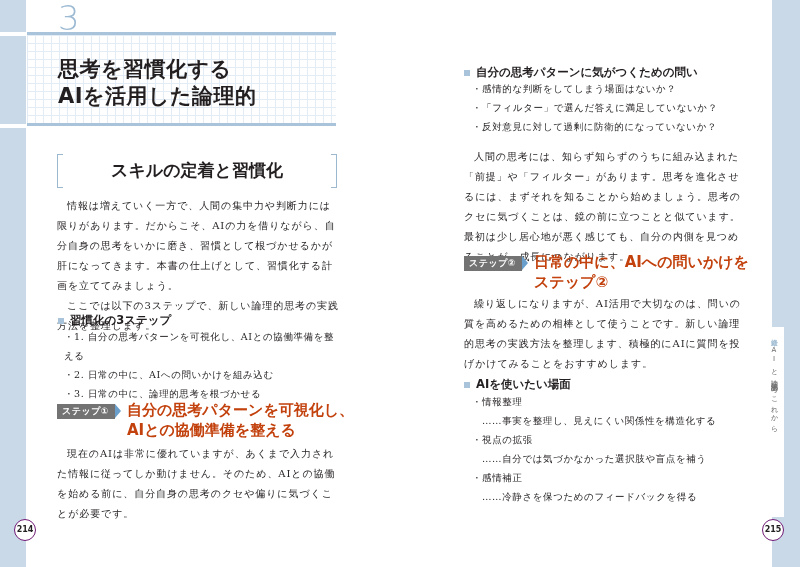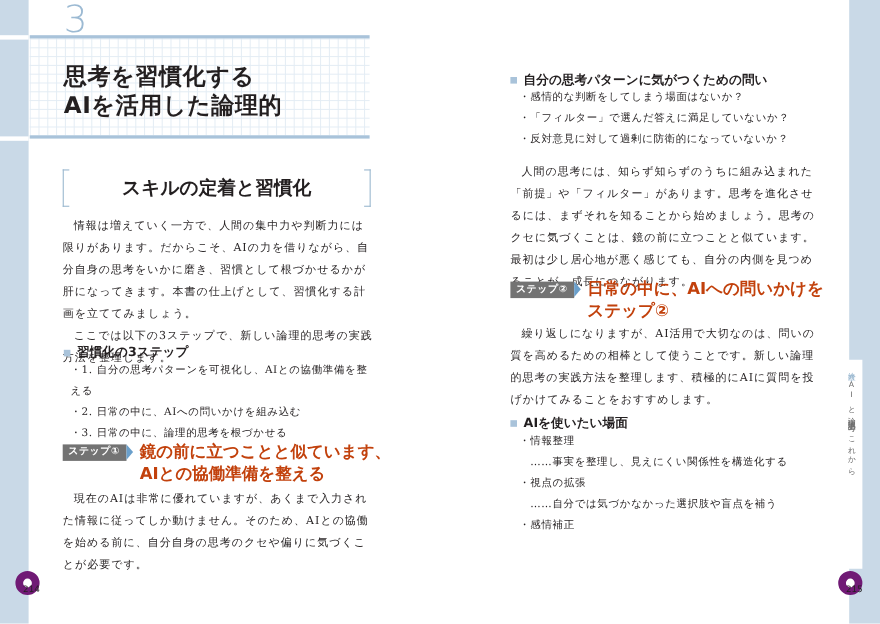--- a/index.html
+++ b/index.html
@@ -45,21 +45,21 @@
   .blist { position:absolute; font-size:9.5px; line-height:19px; color:#231f20; letter-spacing:0.6px; }
   .blist .sub { padding-left:10px; }
 
   
   .step { position:absolute; display:flex; align-items:flex-start; }
   .step .badge { position:relative; background:#737373; color:#fff; font-family:"DejaVu Sans", sans-serif; font-size:9px; font-weight:bold; padding:1px 6px 1px 5px; height:15px; line-height:13px; margin-top:4px; letter-spacing:0.5px; }
   .step .badge::after { content:""; position:absolute; right:-6px; top:0; border-top:7.5px solid transparent; border-bottom:7.5px solid transparent; border-left:6px solid #6a9fcb; }
   .step .stitle { margin-left:12px; font-family:"DejaVu Sans", sans-serif; font-weight:bold; font-size:15px; line-height:20px; color:#c2410c; }
 
   
-  .pnum { position:absolute; width:22px; height:22px; border-radius:50%; background:#fff; border:7px solid #701a75; font-family:"DejaVu Sans", sans-serif; font-size:8px; font-weight:normal; color:#231f20; text-align:center; line-height:20px; }
+  .pnum { position:absolute; width:22px; height:22px; border-radius:50%; background:#fff; border:1px solid #701a75; font-family:"DejaVu Sans", sans-serif; font-size:8px; font-weight:bold; color:#231f20; text-align:center; line-height:20px; }
 
   
   .side-tab { position:absolute; left:764px; top:327px; width:20px; height:190px; background:#fff; border-radius:6px 0 0 6px; }
   .side-tab .vt { position:absolute; left:3px; top:6px; width:14px; font-family:"DejaVu Sans", sans-serif; font-size:7px; color:#6b6b6b; writing-mode:vertical-rl; text-orientation:upright; letter-spacing:1.5px; line-height:14px; }
   .side-tab .vt .ch { color:#8fb0cb; }
 </style>
 </head>
 <body>
 
 <div class="spread">
@@ -94,21 +94,21 @@
   </div>
   <div class="blist" style="left:64px; top:327px; width:280px;">
     <div>・1. 自分の思考パターンを可視化し、AIとの協働準備を整える</div>
     <div>・2. 日常の中に、AIへの問いかけを組み込む</div>
     <div>・3. 日常の中に、論理的思考を根づかせる</div>
   </div>
 
   <div class="step" style="left:57px; top:400px;">
     <span class="badge">ステップ①</span>
     <div class="stitle">
-      <div>鏡の前に立つことと似ています、</div>
+      <div>自分の思考パターンを可視化し、</div>
       <div>AIとの協働準備を整える</div>
     </div>
   </div>
 
   <div class="para" style="left:57px; top:444px; width:282px;">
     <p>現在のAIは非常に優れていますが、あくまで入力された情報に従ってしか動けません。そのため、AIとの協働を始める前に、自分自身の思考のクセや偏りに気づくことが必要です。</p>
   </div>
 
   <div class="pnum" style="left:14px; top:519px;">214</div>
 
@@ -143,20 +143,21 @@
   <div class="bhead" style="left:464px; top:377px;">
     <span class="sq"></span>
     <span>AIを使いたい場面</span>
   </div>
   <div class="blist" style="left:472px; top:392px; width:290px;">
     <div>・情報整理</div>
     <div class="sub">……事実を整理し、見えにくい関係性を構造化する</div>
     <div>・視点の拡張</div>
     <div class="sub">……自分では気づかなかった選択肢や盲点を補う</div>
     <div>・感情補正</div>
+    <div class="sub">……冷静さを保つためのフィードバックを得る</div>
   </div>
 
   <div class="side-tab">
     <div class="vt"><span class="ch">終章</span> <span>AIと論理的思考のこれから</span></div>
   </div>
 
   <div class="pnum" style="left:762px; top:519px;">215</div>
 </div>
 
 </body></html>

